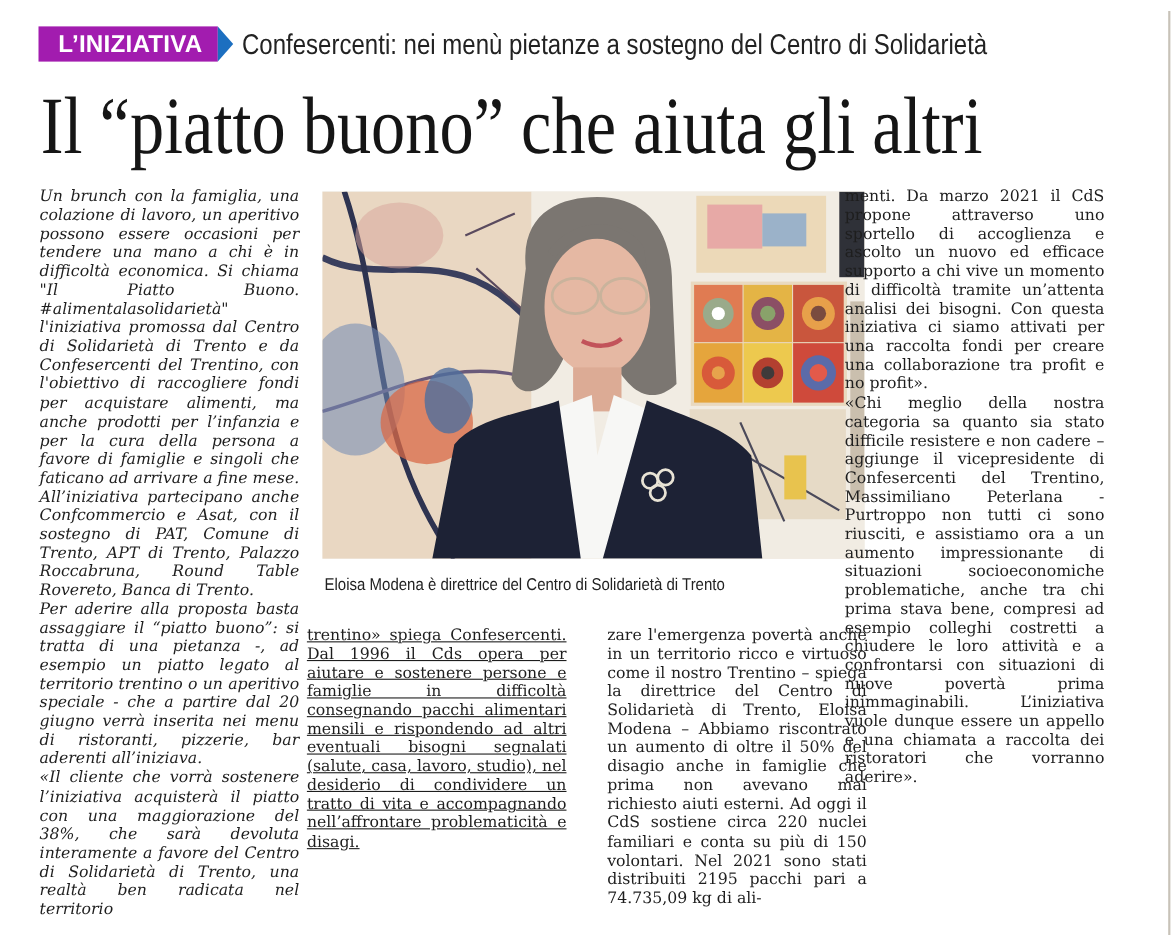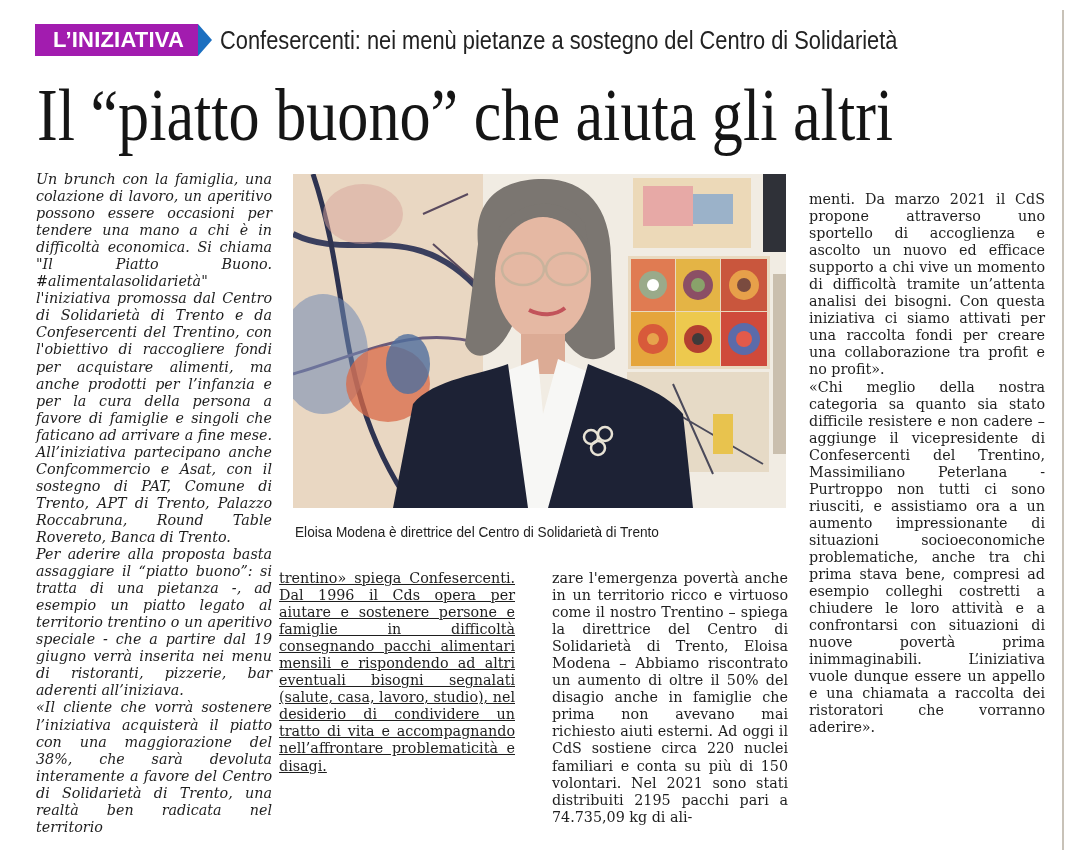--- a/index.html
+++ b/index.html
@@ -30,21 +30,21 @@
       transform: scaleX(0.84); transform-origin: left top;
     }
     .col {
       position: absolute; font-family: "DejaVu Serif", serif; font-size: 14.3px;
       line-height: 17.05px; text-align: justify; hyphens: none; color: #1e1e1e;
     }
     .col p { margin: 0; }
     .col1 { left: 36px; top: 171px; width: 236px; font-style: italic; }
     .col2 { left: 279px; top: 570px; width: 236px; text-decoration: underline; }
     .col3 { left: 552px; top: 570px; width: 236px; }
-    .col4 { left: 809px; top: 171px; width: 236px; margin-top: 20px; }
+    .col4 { left: 768px; top: 171px; width: 236px; }
     .photo {
       position: absolute; left: 293px; top: 174px; width: 493px; height: 334px; overflow: hidden;
       background: #efe9df;
     }
     .caption {
       position: absolute; left: 295px; top: 523px; font-family: "Liberation Sans", sans-serif;
       font-size: 15.5px; color: #222; white-space: nowrap;
       transform: scaleX(0.88); transform-origin: left top;
     }
     .edge-rule { position: absolute; left: 1062px; top: 10px; width: 2px; height: 840px; background: #c8c2b8; }
@@ -53,21 +53,21 @@
 <body>
 
 <div class="kicker-row">
   <div class="tag">L’INIZIATIVA</div>
   <div class="kicker">Confesercenti: nei menù pietanze a sostegno del Centro di Solidarietà</div>
 </div>
 <div class="headline">Il “piatto buono” che aiuta gli altri</div>
 
 <div class="col col1">
   <p>Un brunch con la famiglia, una colazione di lavoro, un aperitivo possono essere occasioni per tendere una mano a chi è in difficoltà economica. Si chiama "Il Piatto Buono. #alimentalasolidarietà" l'iniziativa promossa dal Centro di Solidarietà di Trento e da Confesercenti del Trentino, con l'obiettivo di raccogliere fondi per acquistare alimenti, ma anche prodotti per l’infanzia e per la cura della persona a favore di famiglie e singoli che faticano ad arrivare a fine mese. All’iniziativa partecipano anche Confcommercio e Asat, con il sostegno di PAT, Comune di Trento, APT di Trento, Palazzo Roccabruna, Round Table Rovereto, Banca di Trento.</p>
-  <p>Per aderire alla proposta basta assaggiare il “piatto buono”: si tratta di una pietanza -, ad esempio un piatto legato al territorio trentino o un aperitivo speciale - che a partire dal 19 giugno verrà inserita nei menu di ristoranti, pizzerie, bar aderenti all’iniziava.</p>
+  <p>Per aderire alla proposta basta assaggiare il “piatto buono”: si tratta di una pietanza -, ad esempio un piatto legato al territorio trentino o un aperitivo speciale - che a partire dal 20 giugno verrà inserita nei menu di ristoranti, pizzerie, bar aderenti all’iniziava.</p>
   <p>«Il cliente che vorrà sostenere l’iniziativa acquisterà il piatto con una maggiorazione del 38%, che sarà devoluta interamente a favore del Centro di Solidarietà di Trento, una realtà ben radicata nel territorio</p>
 </div>
 
 <div class="photo">
   <svg width="493" height="334" viewBox="0 0 493 334">
     <rect width="493" height="334" fill="#f1ece3"></rect>
 
     <rect x="0" y="0" width="190" height="334" fill="#e9d7c2"></rect>
     <path d="M0,60 C60,90 120,40 190,120" stroke="#3a3f5e" stroke-width="6" fill="none"></path>
     <path d="M20,0 C60,120 40,220 120,334" stroke="#2e3350" stroke-width="5" fill="none"></path>

